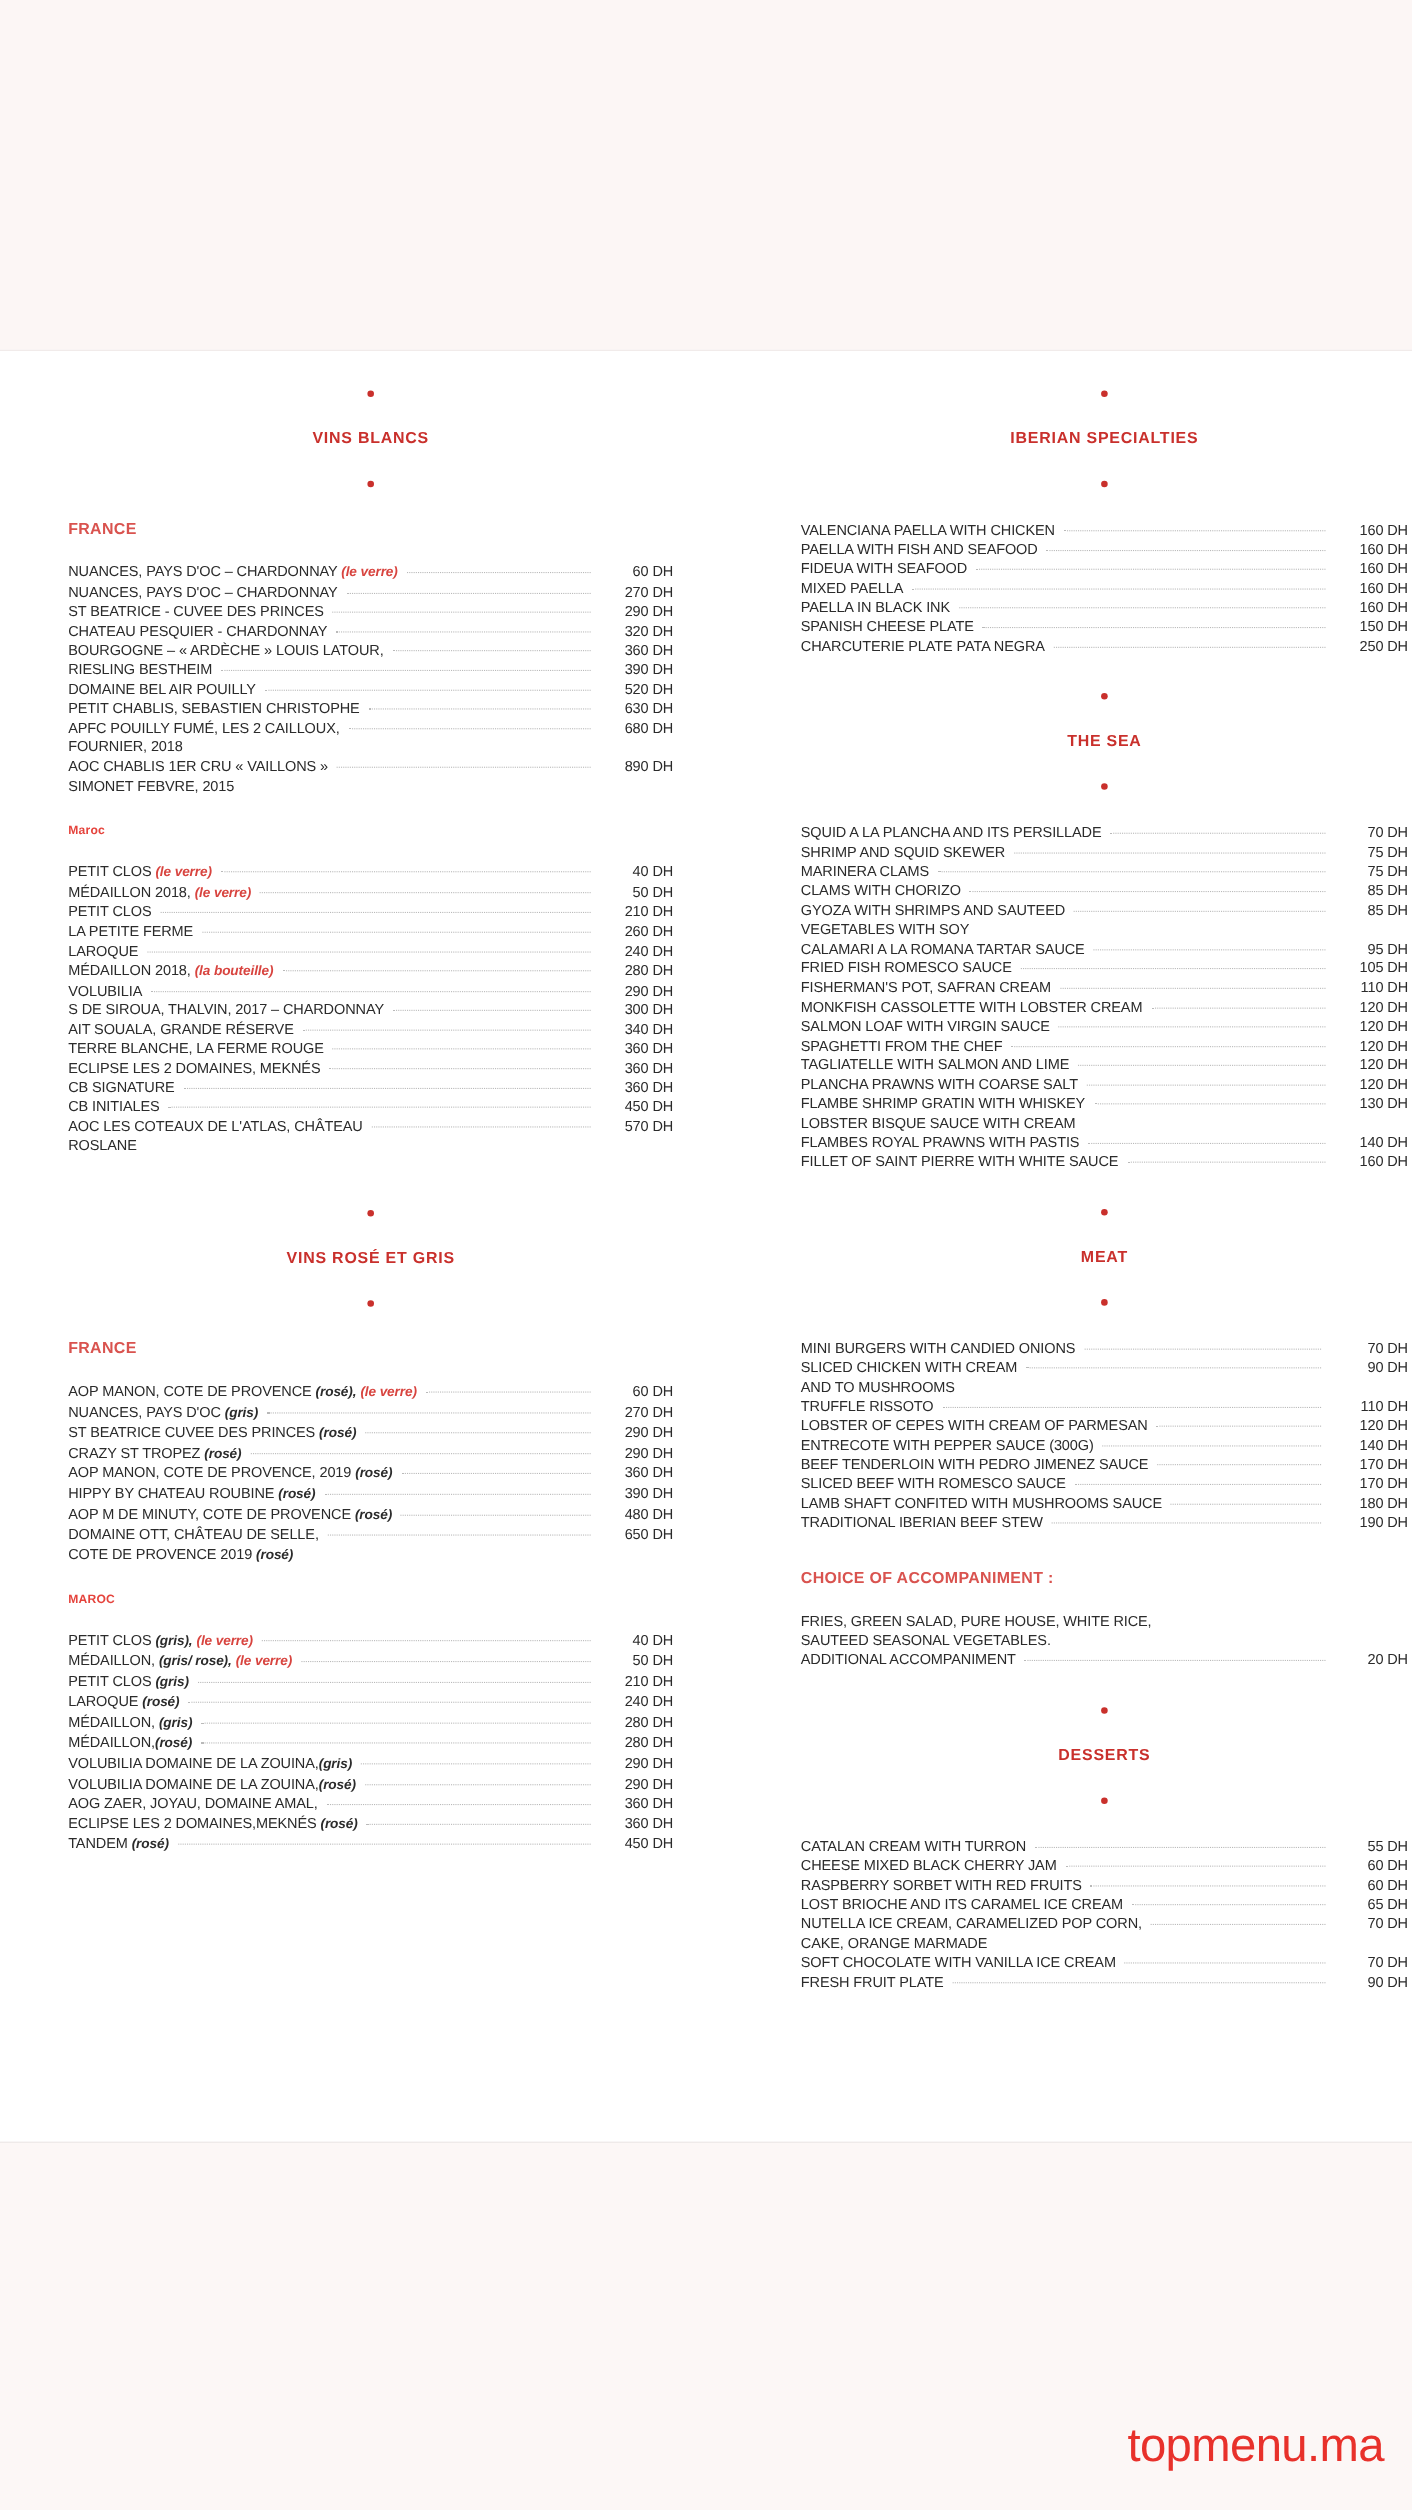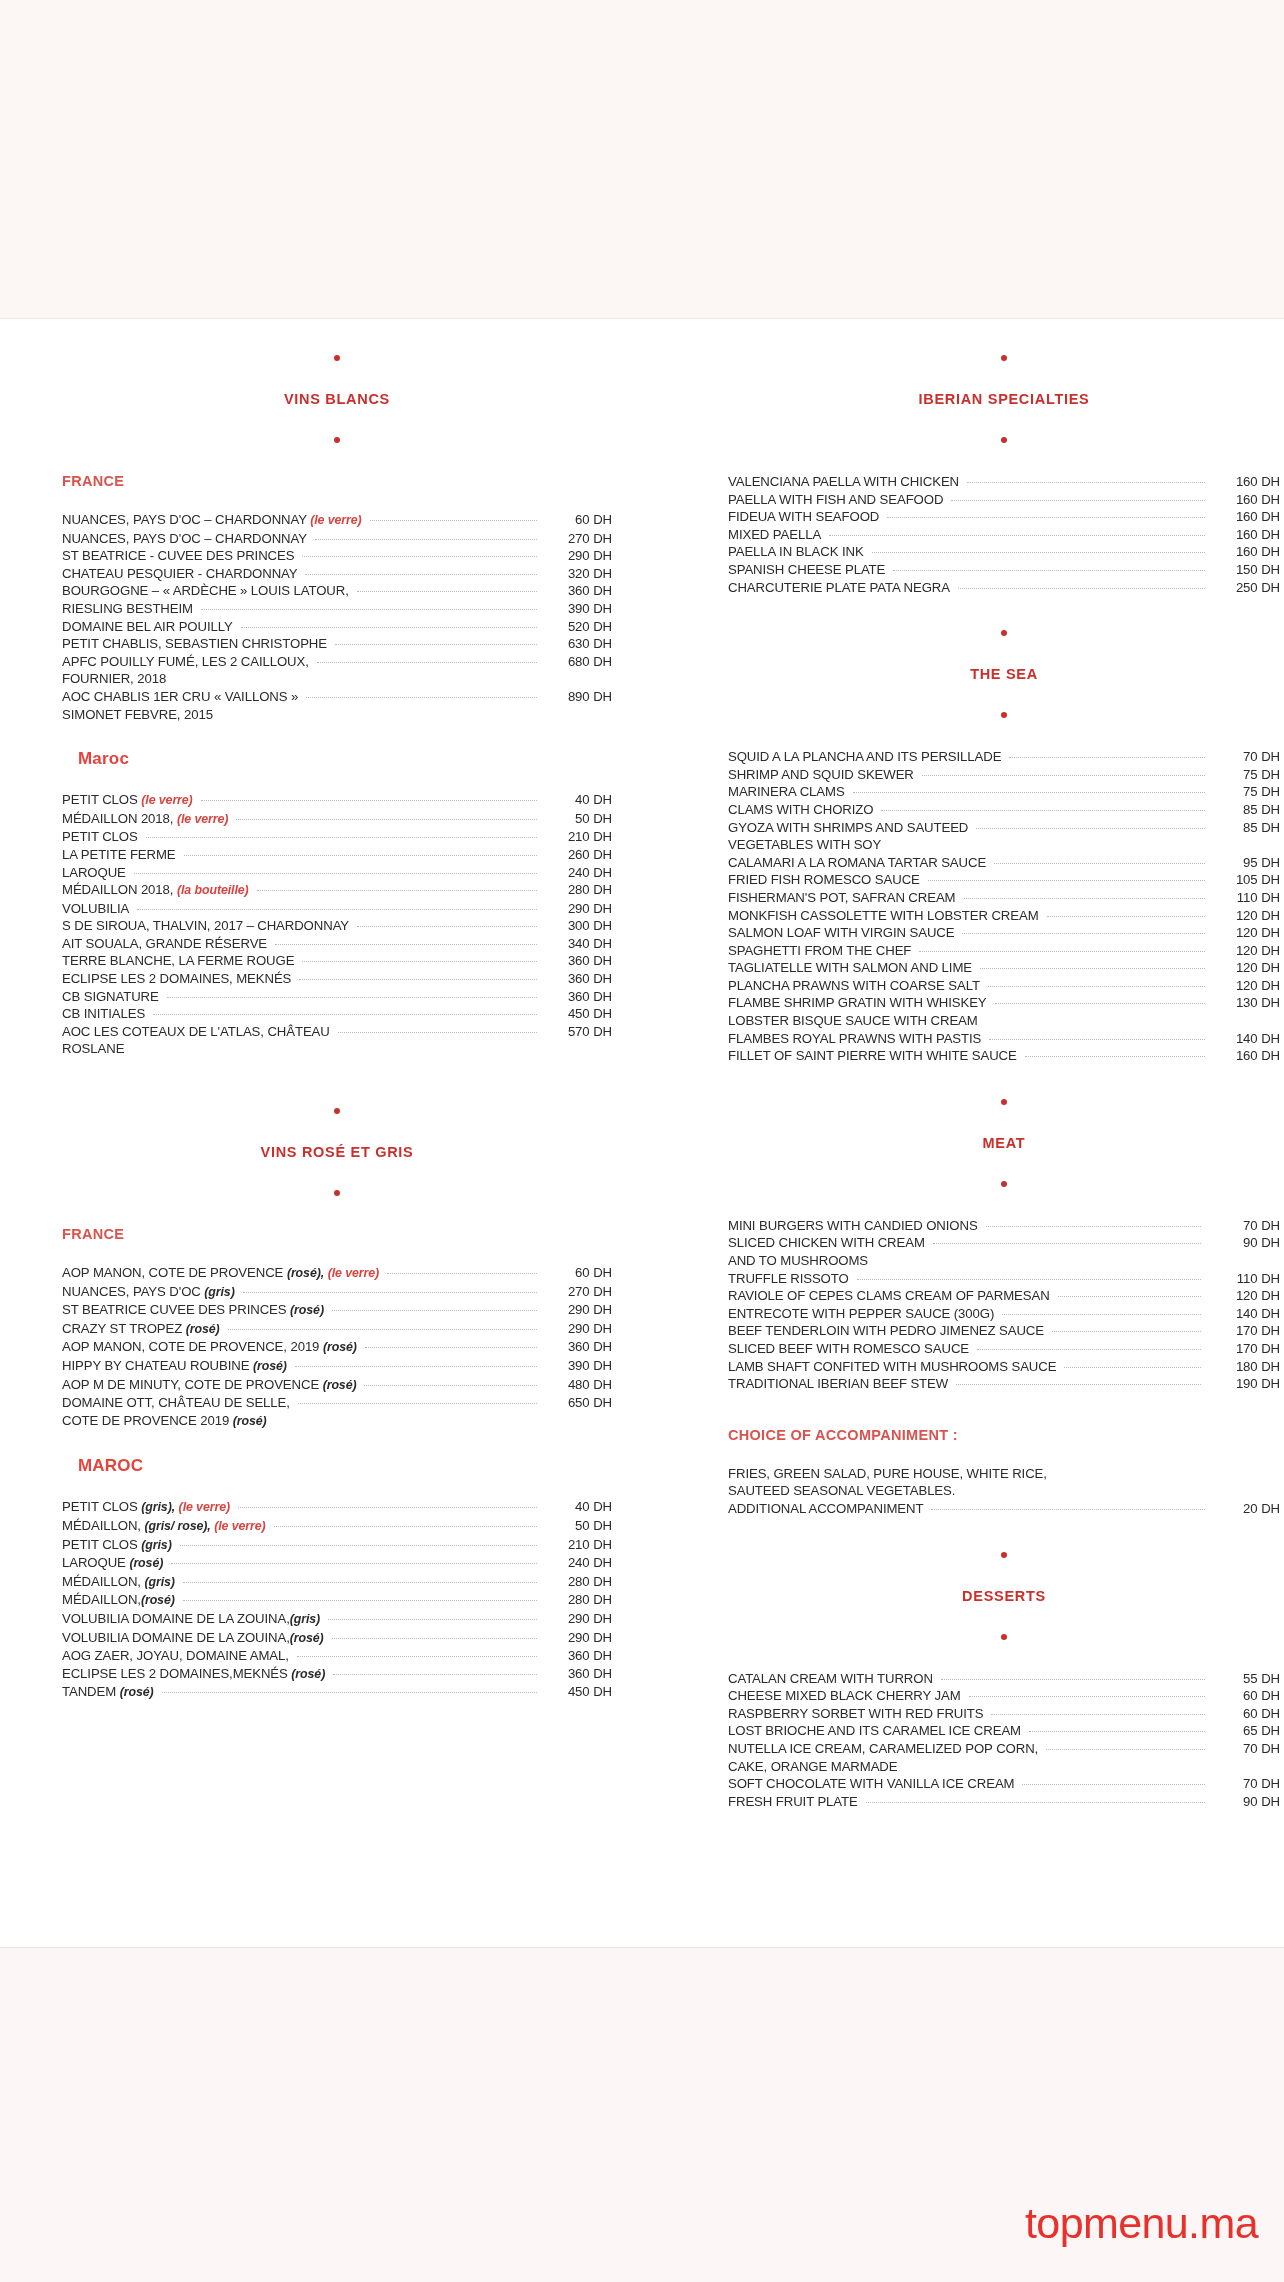--- a/index.html
+++ b/index.html
@@ -109,24 +109,24 @@
   .country {
     color: #d9534f;
     font-size: 14.5px;
     font-weight: bold;
     letter-spacing: 0.3px;
     margin-bottom: 22px;
   }
 
   .subhead {
     color: #e5433c;
-    font-size: 17px;
+    font-size: 11px;
     font-weight: bold;
     letter-spacing: 0.2px;
-    margin: 26px 0 22px 16px;
+    margin: 26px 0 22px 0;
   }
 
   
   .items { margin-bottom: 4px; }
 
   .row {
     display: flex;
     align-items: baseline;
     font-size: 13.2px;
     color: #2b2b2b;
@@ -608,21 +608,21 @@
       </div>
       <div class="row no-price cont">
         <span class="name">AND TO MUSHROOMS</span>
       </div>
       <div class="row">
         <span class="name">TRUFFLE RISSOTO</span>
         <span class="leader"></span>
         <span class="price">110 DH</span>
       </div>
       <div class="row">
-        <span class="name">RAVIOLE OF CEPES CLAMS CREAM OF PARMESAN</span>
+        <span class="name">LOBSTER OF CEPES WITH CREAM OF PARMESAN</span>
         <span class="leader"></span>
         <span class="price">120 DH</span>
       </div>
       <div class="row">
         <span class="name">ENTRECOTE WITH PEPPER SAUCE (300G)</span>
         <span class="leader"></span>
         <span class="price">140 DH</span>
       </div>
       <div class="row">
         <span class="name">BEEF TENDERLOIN WITH PEDRO JIMENEZ SAUCE</span>

